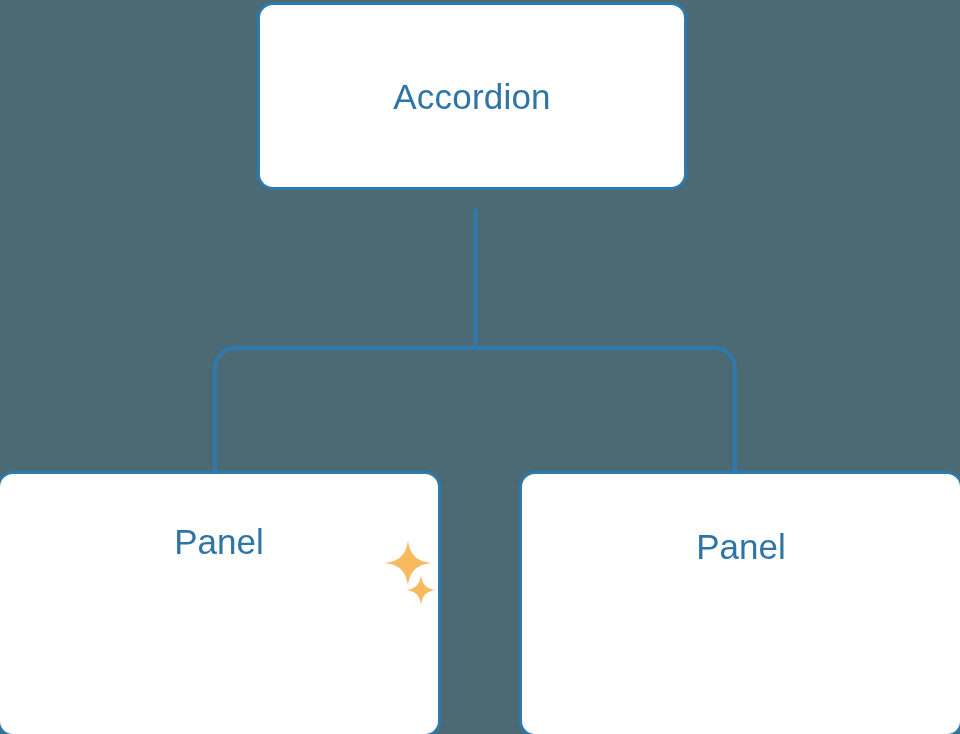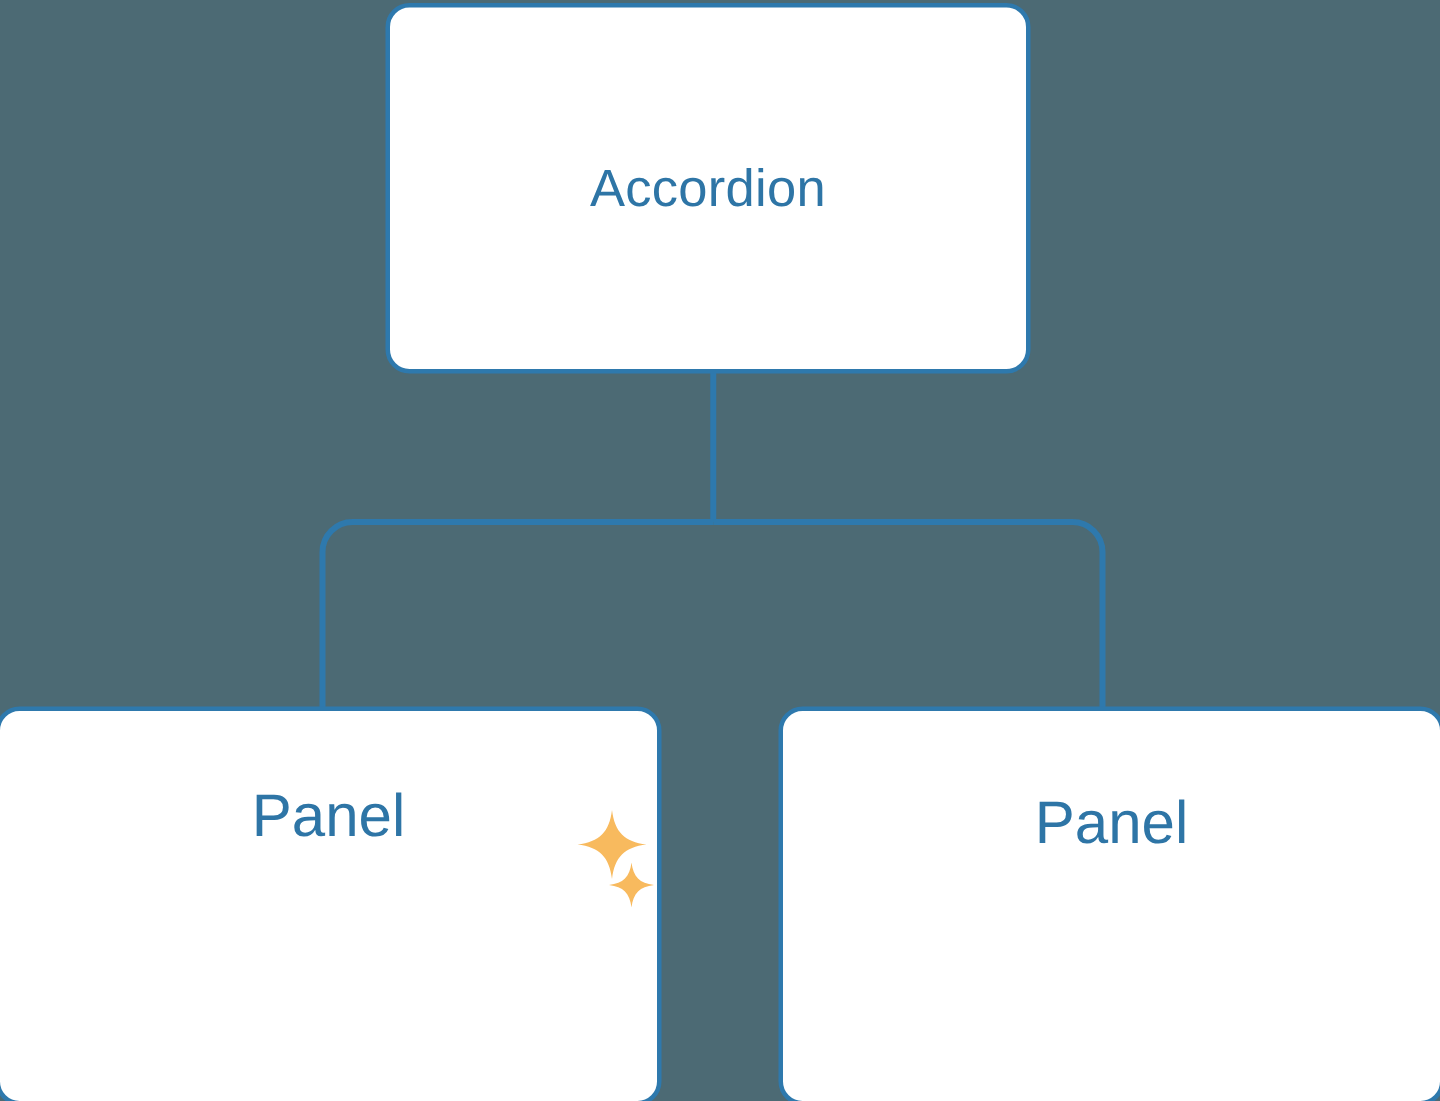--- a/index.html
+++ b/index.html
@@ -40,21 +40,21 @@
     border-radius: 16px;
     box-sizing: border-box;
     z-index: 2;
   }
 
   
   #root-node {
     left: 257px;
     top: 2px;
     width: 430px;
-    height: 247px;
+    height: 188px;
   }
   .root-title {
     position: absolute;
     left: 0;
     right: 0;
     top: 50%;
     transform: translateY(-50%);
     text-align: center;
     font-size: 35px;
     color: #2e75a6;
@@ -74,21 +74,21 @@
     top: 471px;
     width: 444px;
     height: 266px;
   }
 
   .panel-title {
     position: absolute;
     left: 0;
     right: 0;
     text-align: center;
-    font-size: 40px;
+    font-size: 35px;
     color: #2e75a6;
     line-height: 1;
   }
   #panel-left .panel-title  { top: 50px; }
   #panel-right .panel-title { top: 55px; }
 
   
   .pill {
     position: absolute;
     display: flex;

